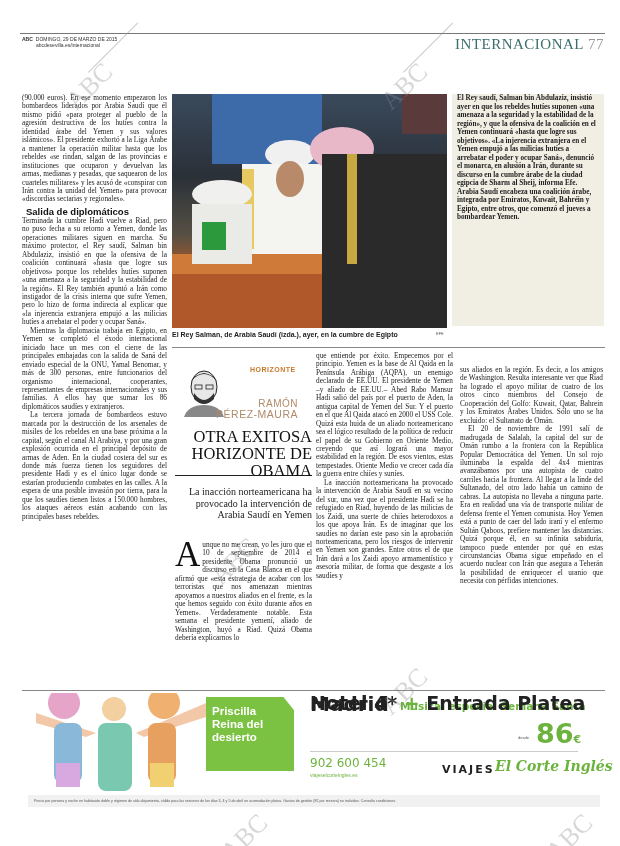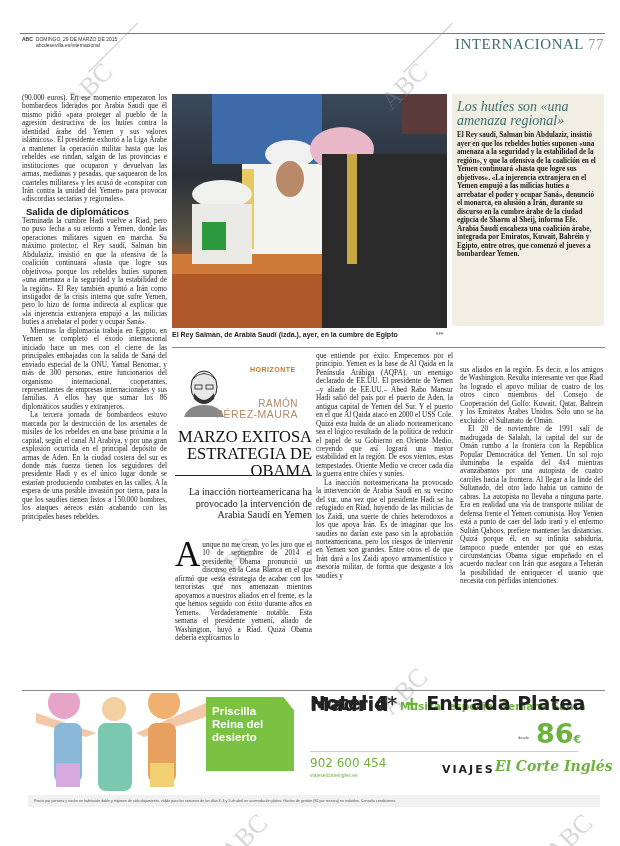--- a/index.html
+++ b/index.html
@@ -89,41 +89,40 @@
     <ellipse cx="170" cy="55" rx="32" ry="22" fill="#e8b8c8"></ellipse>
     <rect x="150" y="60" width="125" height="174" fill="#2a2a2a"></rect>
     <rect x="175" y="60" width="10" height="110" fill="#c8a840"></rect>
     <rect x="230" y="0" width="45" height="40" fill="#5a3a3a"></rect>
   </svg>
 </div>
 <div class="abs caption">El Rey Salman, de Arabia Saudí (izda.), ayer, en la cumbre de Egipto</div>
 <div class="abs credit">EFE</div>
 
 <div class="abs sidebar">
-  <div class="sb-title">Los hutíes son «una amenaza regional»</div>
   <div class="sb-body">El Rey saudí, Salman bin Abdulaziz, insistió ayer en que los rebeldes hutíes suponen «una amenaza a la seguridad y la estabilidad de la región», y que la ofensiva de la coalición en el Yemen continuará «hasta que logre sus objetivos». «La injerencia extranjera en el Yemen empujó a las milicias hutíes a arrebatar el poder y ocupar Saná», denunció el monarca, en alusión a Irán, durante su discurso en la cumbre árabe de la ciudad egipcia de Sharm al Sheij, informa Efe. Arabia Saudí encabeza una coalición árabe, integrada por Emiratos, Kuwait, Bahréin y Egipto, entre otros, que comenzó el jueves a bombardear Yemen.</div>
 </div>
 
 <div class="abs rule" style="left:172px;top:347px;width:433px;"></div>
 <div class="abs rule" style="left:175px;top:475px;width:137px;border-top:1.5px solid #222;"></div>
 
 <svg class="abs portrait" viewBox="0 0 48 50">
   <ellipse cx="24" cy="20" rx="13" ry="16" fill="#e8e8e8" stroke="#222" stroke-width="1"></ellipse>
   <path d="M11 14 Q24 0 37 14 Q34 8 24 6 Q14 8 11 14Z" fill="#222"></path>
   <path d="M14 26 Q24 40 34 26 L34 32 Q24 42 14 32Z" fill="#333"></path>
   <rect x="15" y="18" width="7" height="4" fill="none" stroke="#222" stroke-width="0.8"></rect>
   <rect x="26" y="18" width="7" height="4" fill="none" stroke="#222" stroke-width="0.8"></rect>
   <path d="M4 50 Q8 38 24 38 Q40 38 44 50Z" fill="#888"></path>
 </svg>
 <div class="abs horizonte">HORIZONTE</div>
 <div class="abs author">
   <div>RAMÓN</div>
   <div class="n2">PÉREZ-MAURA</div>
 </div>
-<div class="abs headline">MARZO EXITOSA ESTRATEGIA DE OBAMA</div>
+<div class="abs headline">OTRA EXITOSA HORIZONTE DE OBAMA</div>
 <div class="abs deck">La inacción norteamericana ha provocado la intervención de Arabia Saudí en Yemen</div>
 
 <div class="abs col" style="left:175px;top:541px;width:137px;">
   <span class="dropcap">A</span>
   <p>unque no me crean, yo les juro que el 10 de septiembre de 2014 el presidente Obama pronunció un discurso en la Casa Blanca en el que afirmó que «esta estrategia de acabar con los terroristas que nos amenazan mientras apoyamos a nuestros aliados en el frente, es la que hemos seguido con éxito durante años en Yemen». Verdaderamente notable. Esta semana el presidente yemení, aliado de Washington, huyó a Riad. Quizá Obama debería explicarnos lo</p>
 </div>
 <div class="abs col" style="left:316px;top:352px;width:137px;">
   <p>que entiende por éxito. Empecemos por el principio. Yemen es la base de Al Qaida en la Península Arábiga (AQPA), un enemigo declarado de EE.UU. El presidente de Yemen –y aliado de EE.UU.– Abed Rabo Mansur Hadi salió del país por el puerto de Aden, la antigua capital de Yemen del Sur. Y el puerto en el que Al Qaida atacó en 2000 el USS Cole. Quizá esta huida de un aliado norteamericano sea el lógico resultado de la política de reducir el papel de su Gobierno en Oriente Medio, creyendo que así logrará una mayor estabilidad en la región. De esos vientos, estas tempestades. Oriente Medio ve crecer cada día la guerra entre chiíes y suníes.</p>
   <p class="ind">La inacción norteamericana ha provocado la intervención de Arabia Saudí en su vecino del sur, una vez que el presidente Hadi se ha refugiado en Riad, huyendo de las milicias de los Zaidi, una suerte de chiíes heterodoxos a los que apoya Irán. Es de imaginar que los saudíes no darían este paso sin la aprobación norteamericana, pero los riesgos de intervenir en Yemen son grandes. Entre otros el de que Irán dará a los Zaidi apoyo armamentístico y asesoría militar, de forma que desgaste a los saudíes y</p>
 </div>

